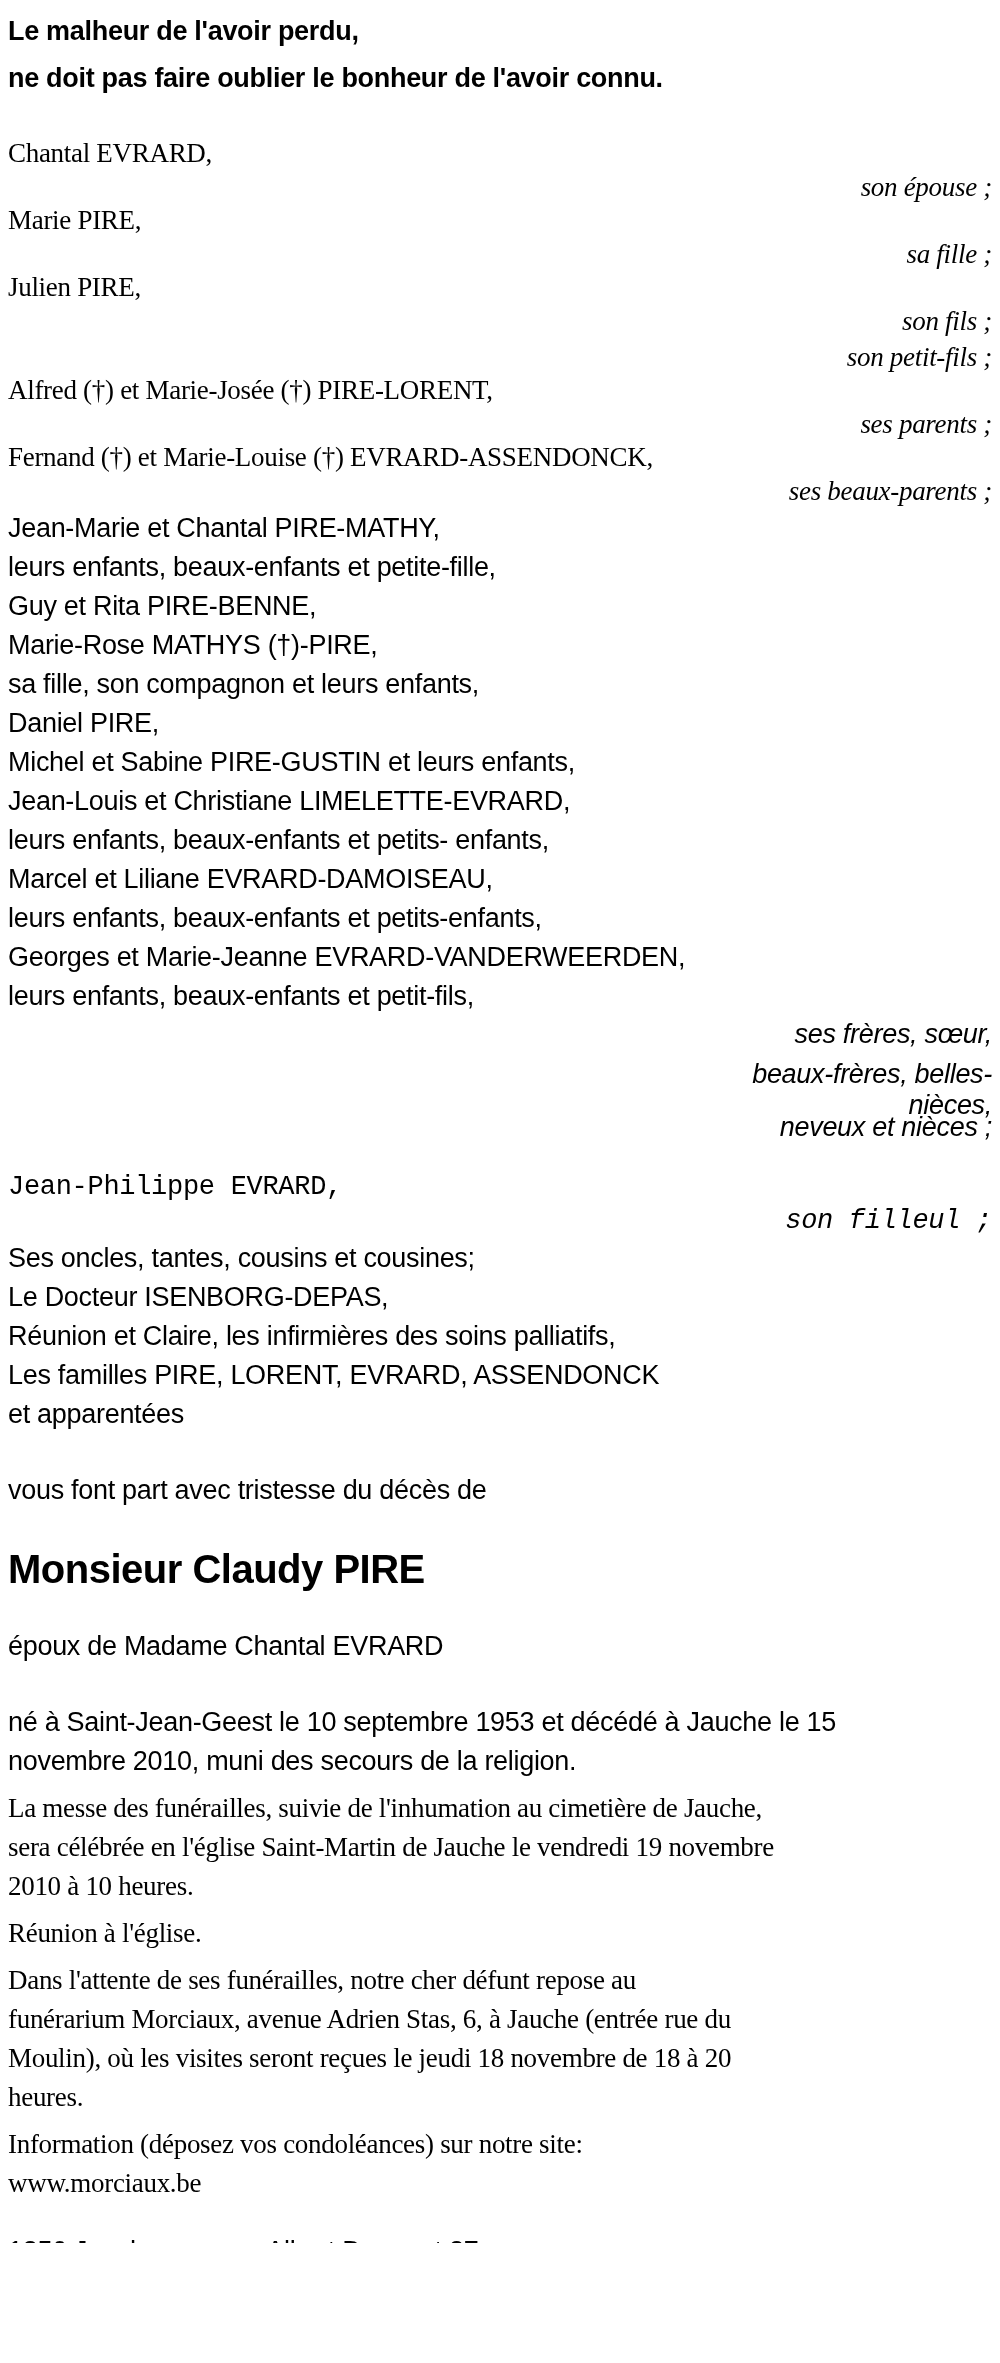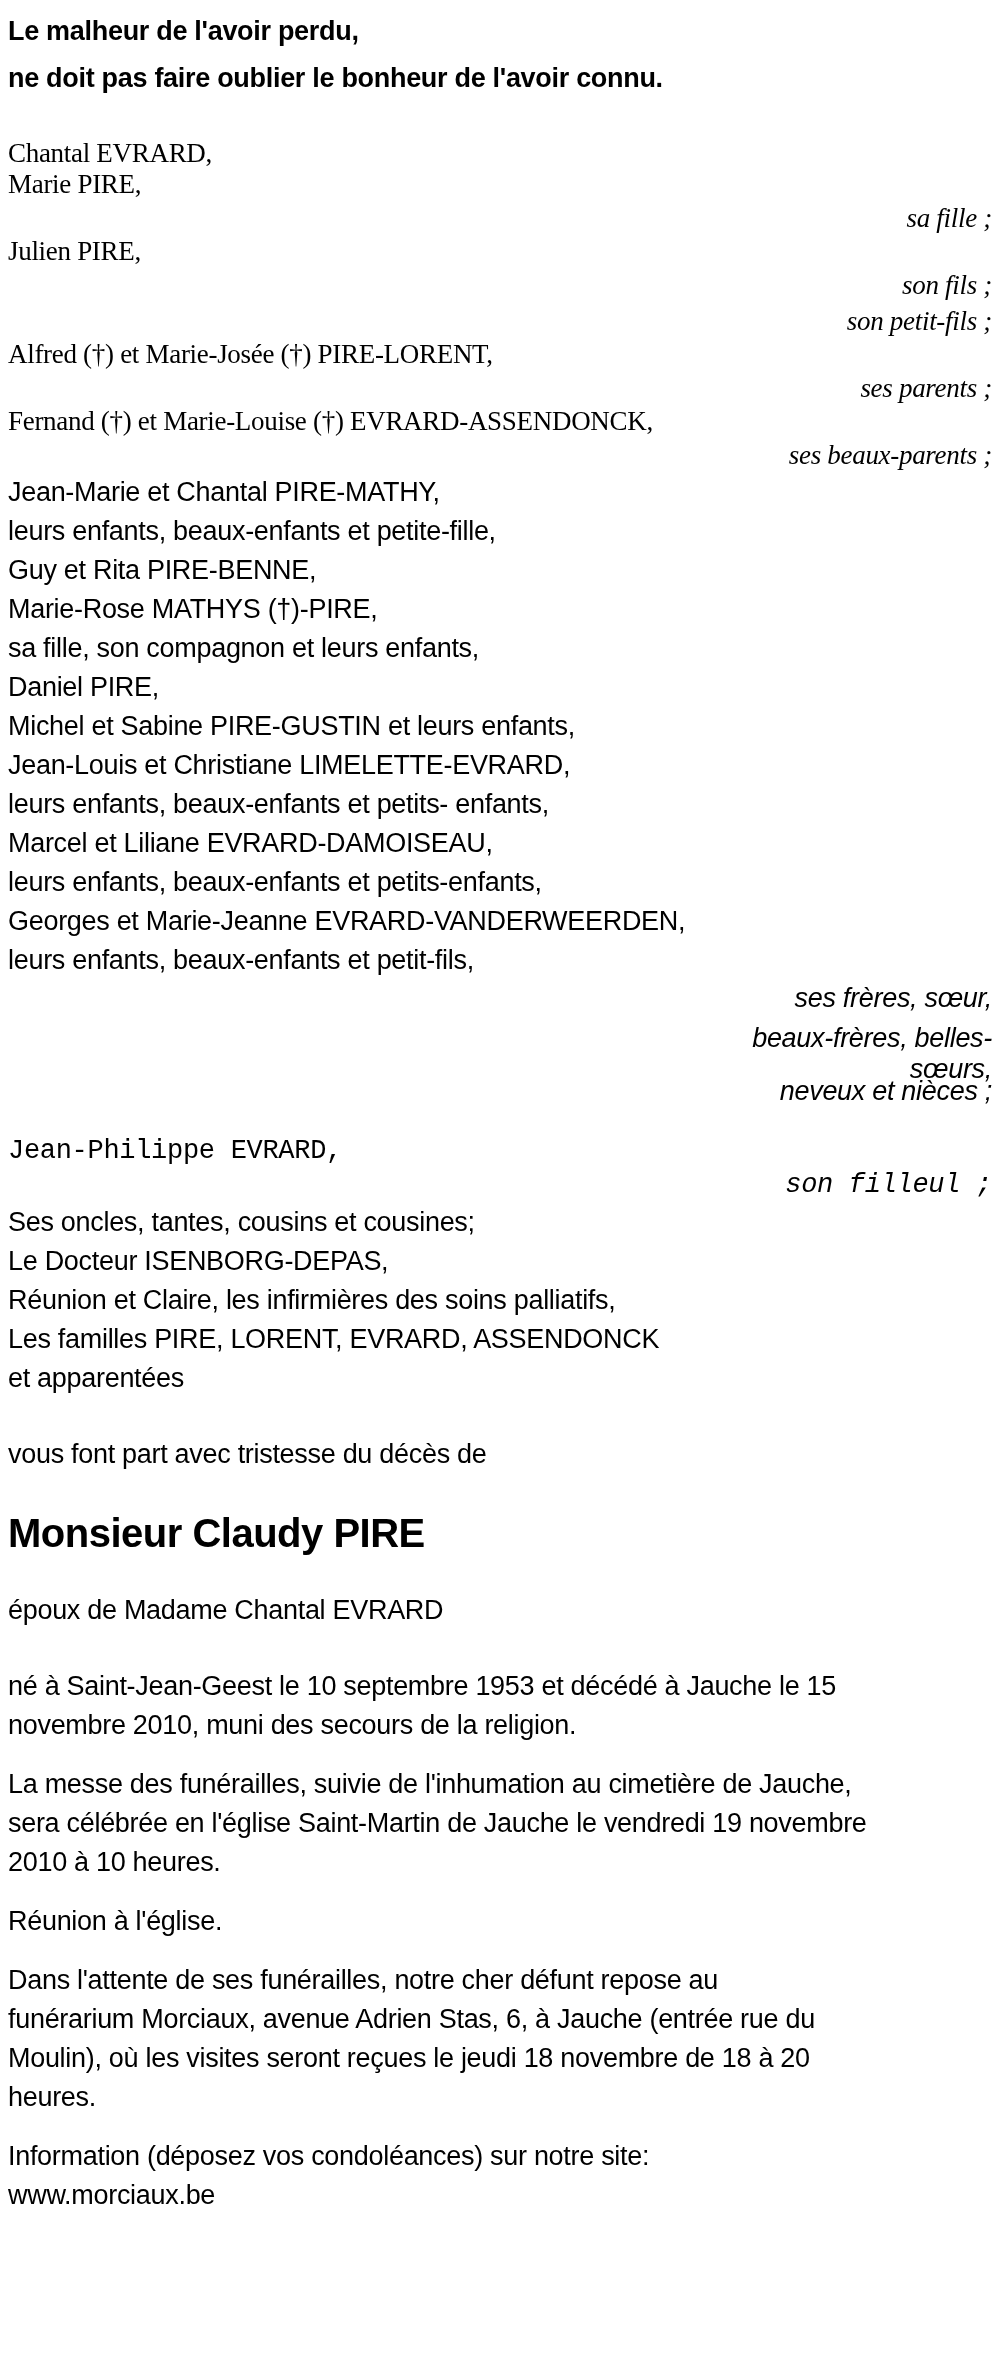--- a/index.html
+++ b/index.html
@@ -36,36 +36,37 @@
   .deceased-name {
     margin: 40px 0 0 0;
     font-size: 40px;
     line-height: 44px;
     font-weight: bold;
     letter-spacing: -0.5px;
     white-space: nowrap;
   }
   .relationship { margin-top: 39px; line-height: 33px; white-space: nowrap; }
   .paragraphs { margin-top: 40px; }
-  .para + .para { margin-top: 20px; }
+  .para + .para { margin-top: 8px; font-family: Liberation Serif, serif; }
   .para-line { line-height: 39px; white-space: nowrap; }
   .footer-address { margin-top: 32px; line-height: 33px; white-space: nowrap; }
 </style>
 </head>
 <body>
 
 <div class="doc">
 
   <div class="quote">
     <div class="quote-line">Le malheur de l'avoir perdu,</div>
     <div class="quote-line">ne doit pas faire oublier le bonheur de l'avoir connu.</div>
   </div>
 
   <div class="mourners">
       <div class="line-name">Chantal EVRARD,</div>
+      <div class="line-rel">son épouse ;</div>
       <div class="line-name">Marie PIRE,</div>
       <div class="line-rel">sa fille ;</div>
       <div class="line-name">Julien PIRE,</div>
       <div class="line-rel">son fils ;</div>
       <div class="line-rel">son petit-fils ;</div>
       <div class="line-name">Alfred (†) et Marie-Josée (†) PIRE-LORENT,</div>
       <div class="line-rel">ses parents ;</div>
       <div class="line-name">Fernand (†) et Marie-Louise (†) EVRARD-ASSENDONCK,</div>
       <div class="line-rel">ses beaux-parents ;</div>
     </div>
@@ -82,21 +83,21 @@
       <div class="fam-line">leurs enfants, beaux-enfants et petits- enfants,</div>
       <div class="fam-line">Marcel et Liliane EVRARD-DAMOISEAU,</div>
       <div class="fam-line">leurs enfants, beaux-enfants et petits-enfants,</div>
       <div class="fam-line">Georges et Marie-Jeanne EVRARD-VANDERWEERDEN,</div>
       <div class="fam-line">leurs enfants, beaux-enfants et petit-fils,</div>
     </div>
 
   <div class="relations-group">
       <div class="line-rel rg0">ses frères, sœur,</div>
       <div class="line-rel rg1">beaux-frères, belles-</div>
-      <div class="line-rel rg2">sœurs,</div>
+      <div class="line-rel rg2">nièces,</div>
       <div class="line-rel rg3">neveux et nièces ;</div>
     </div>
 
   <div class="godson">
       <div class="line-name">Jean-Philippe EVRARD,</div>
       <div class="line-rel">son filleul ;</div>
     </div>
 
   <div class="others-list">
       <div class="oth-line">Ses oncles, tantes, cousins et cousines;</div>

